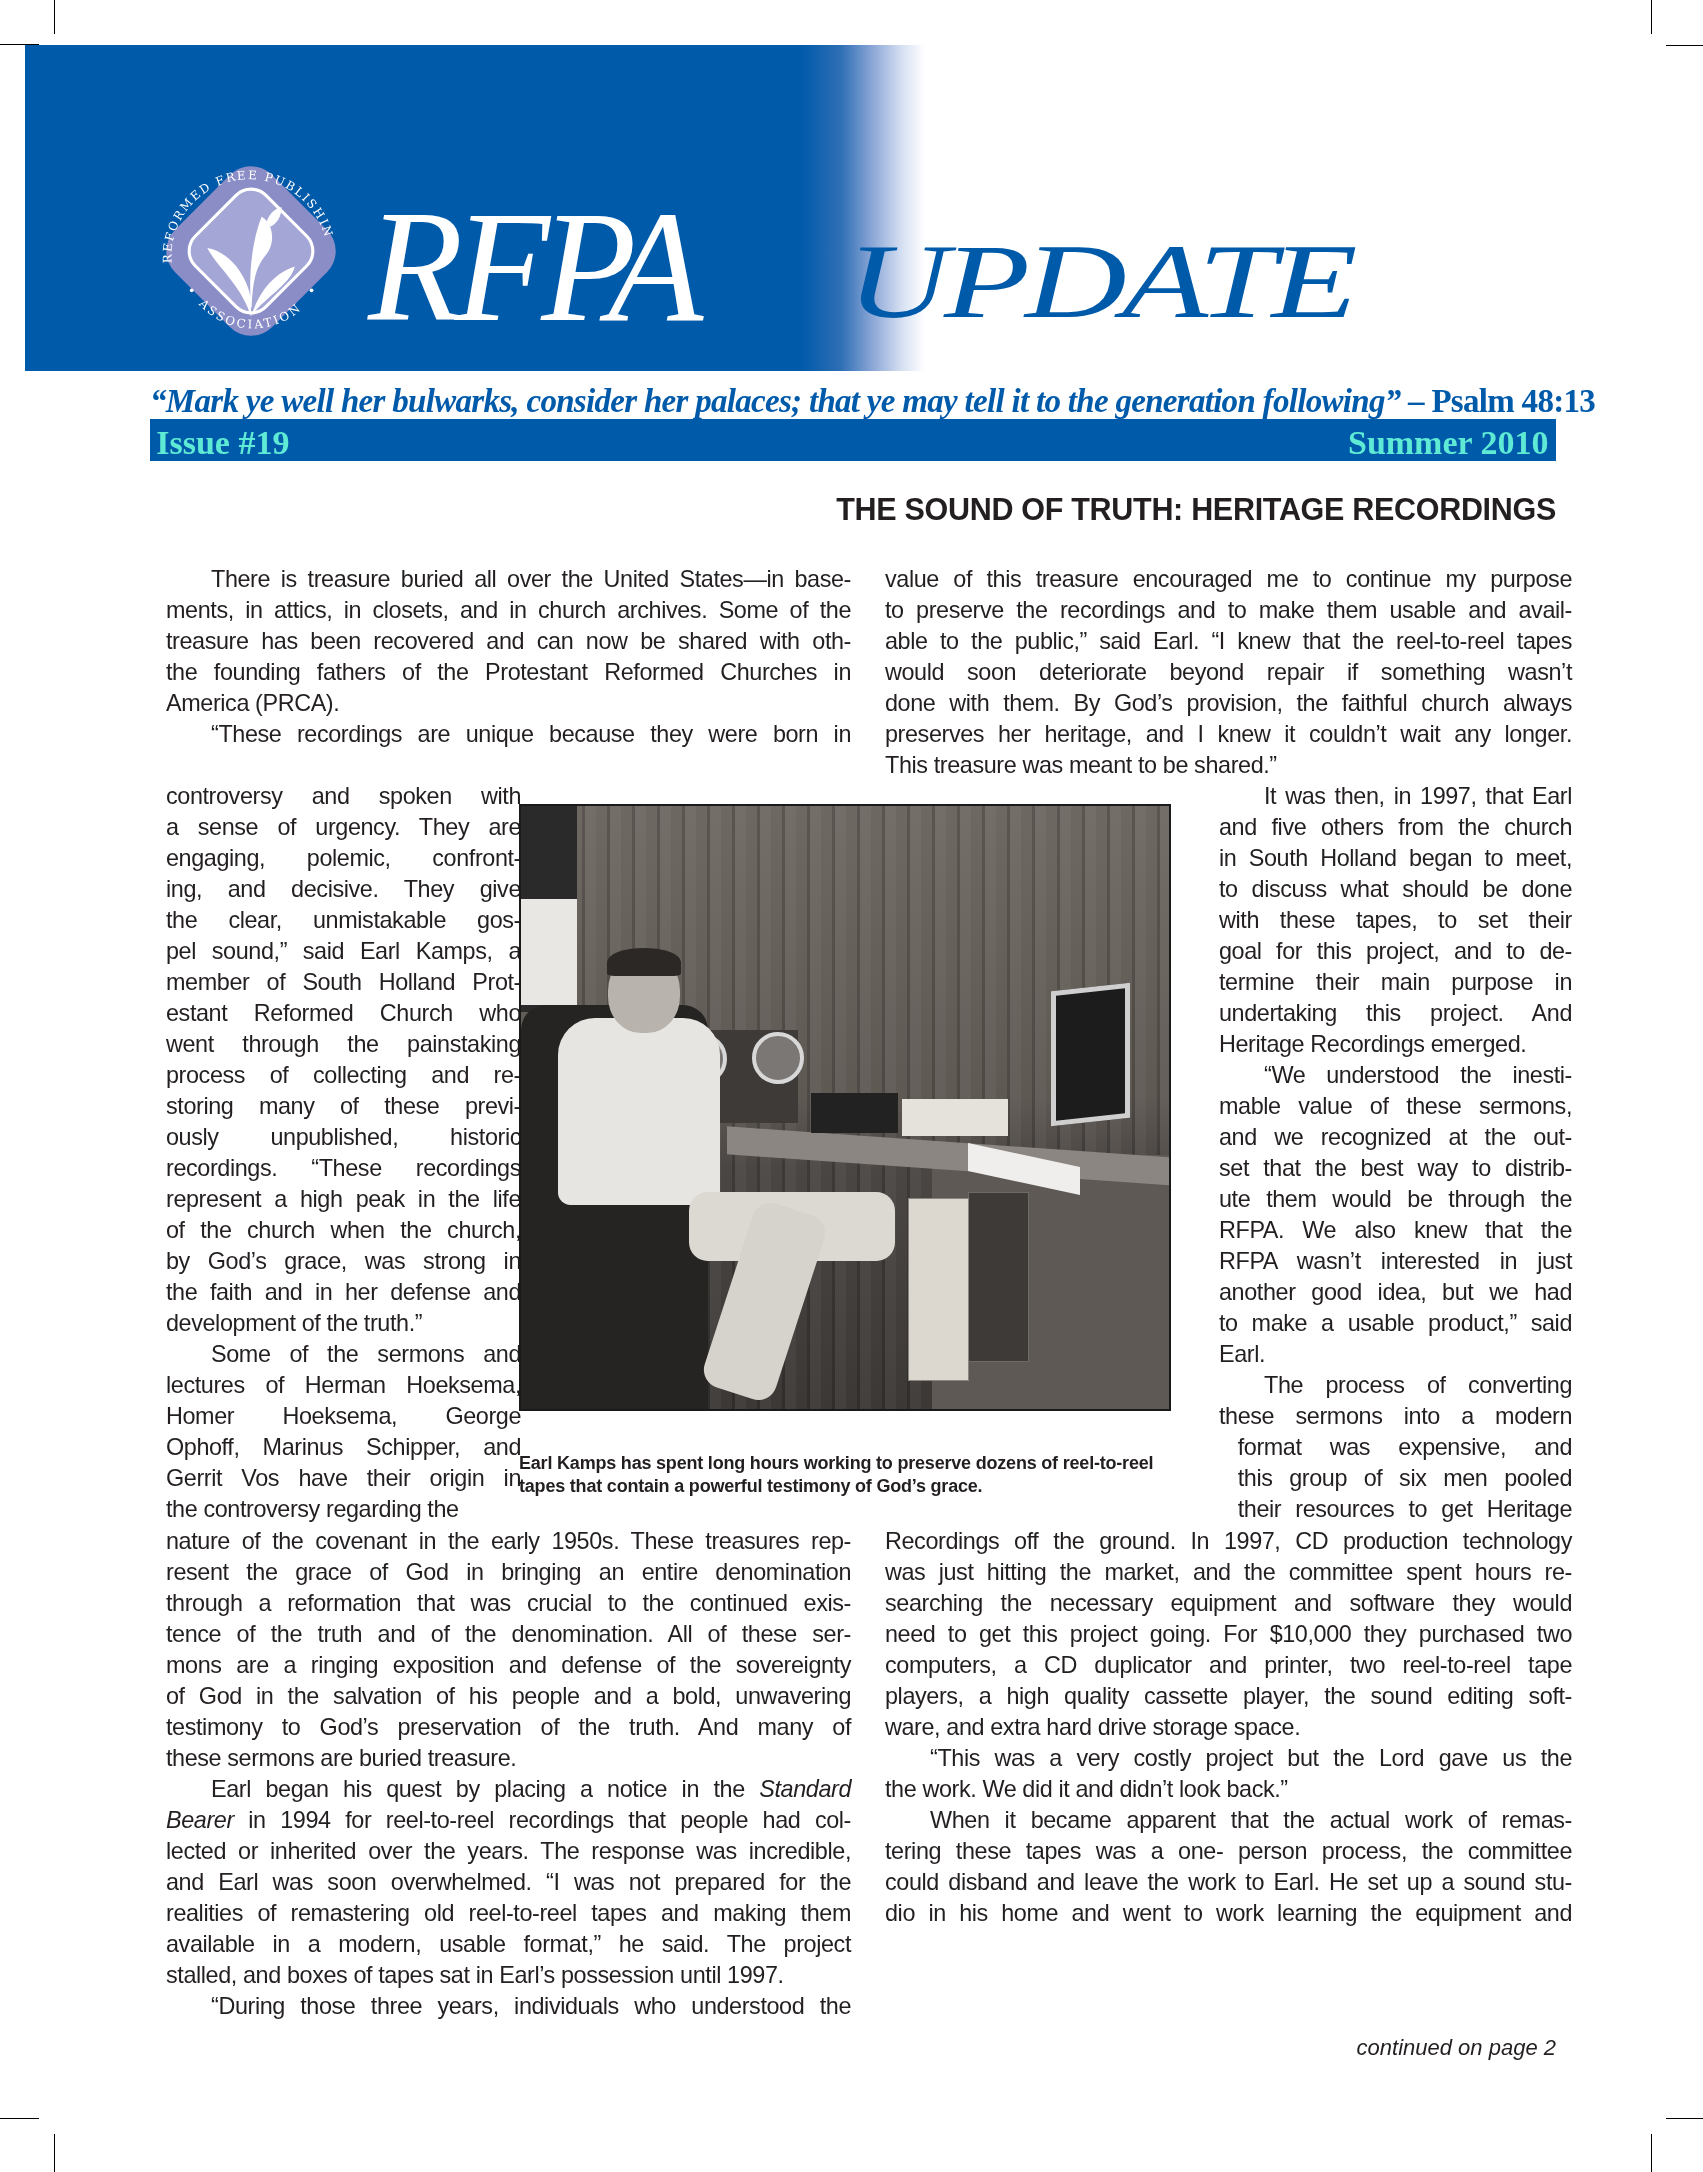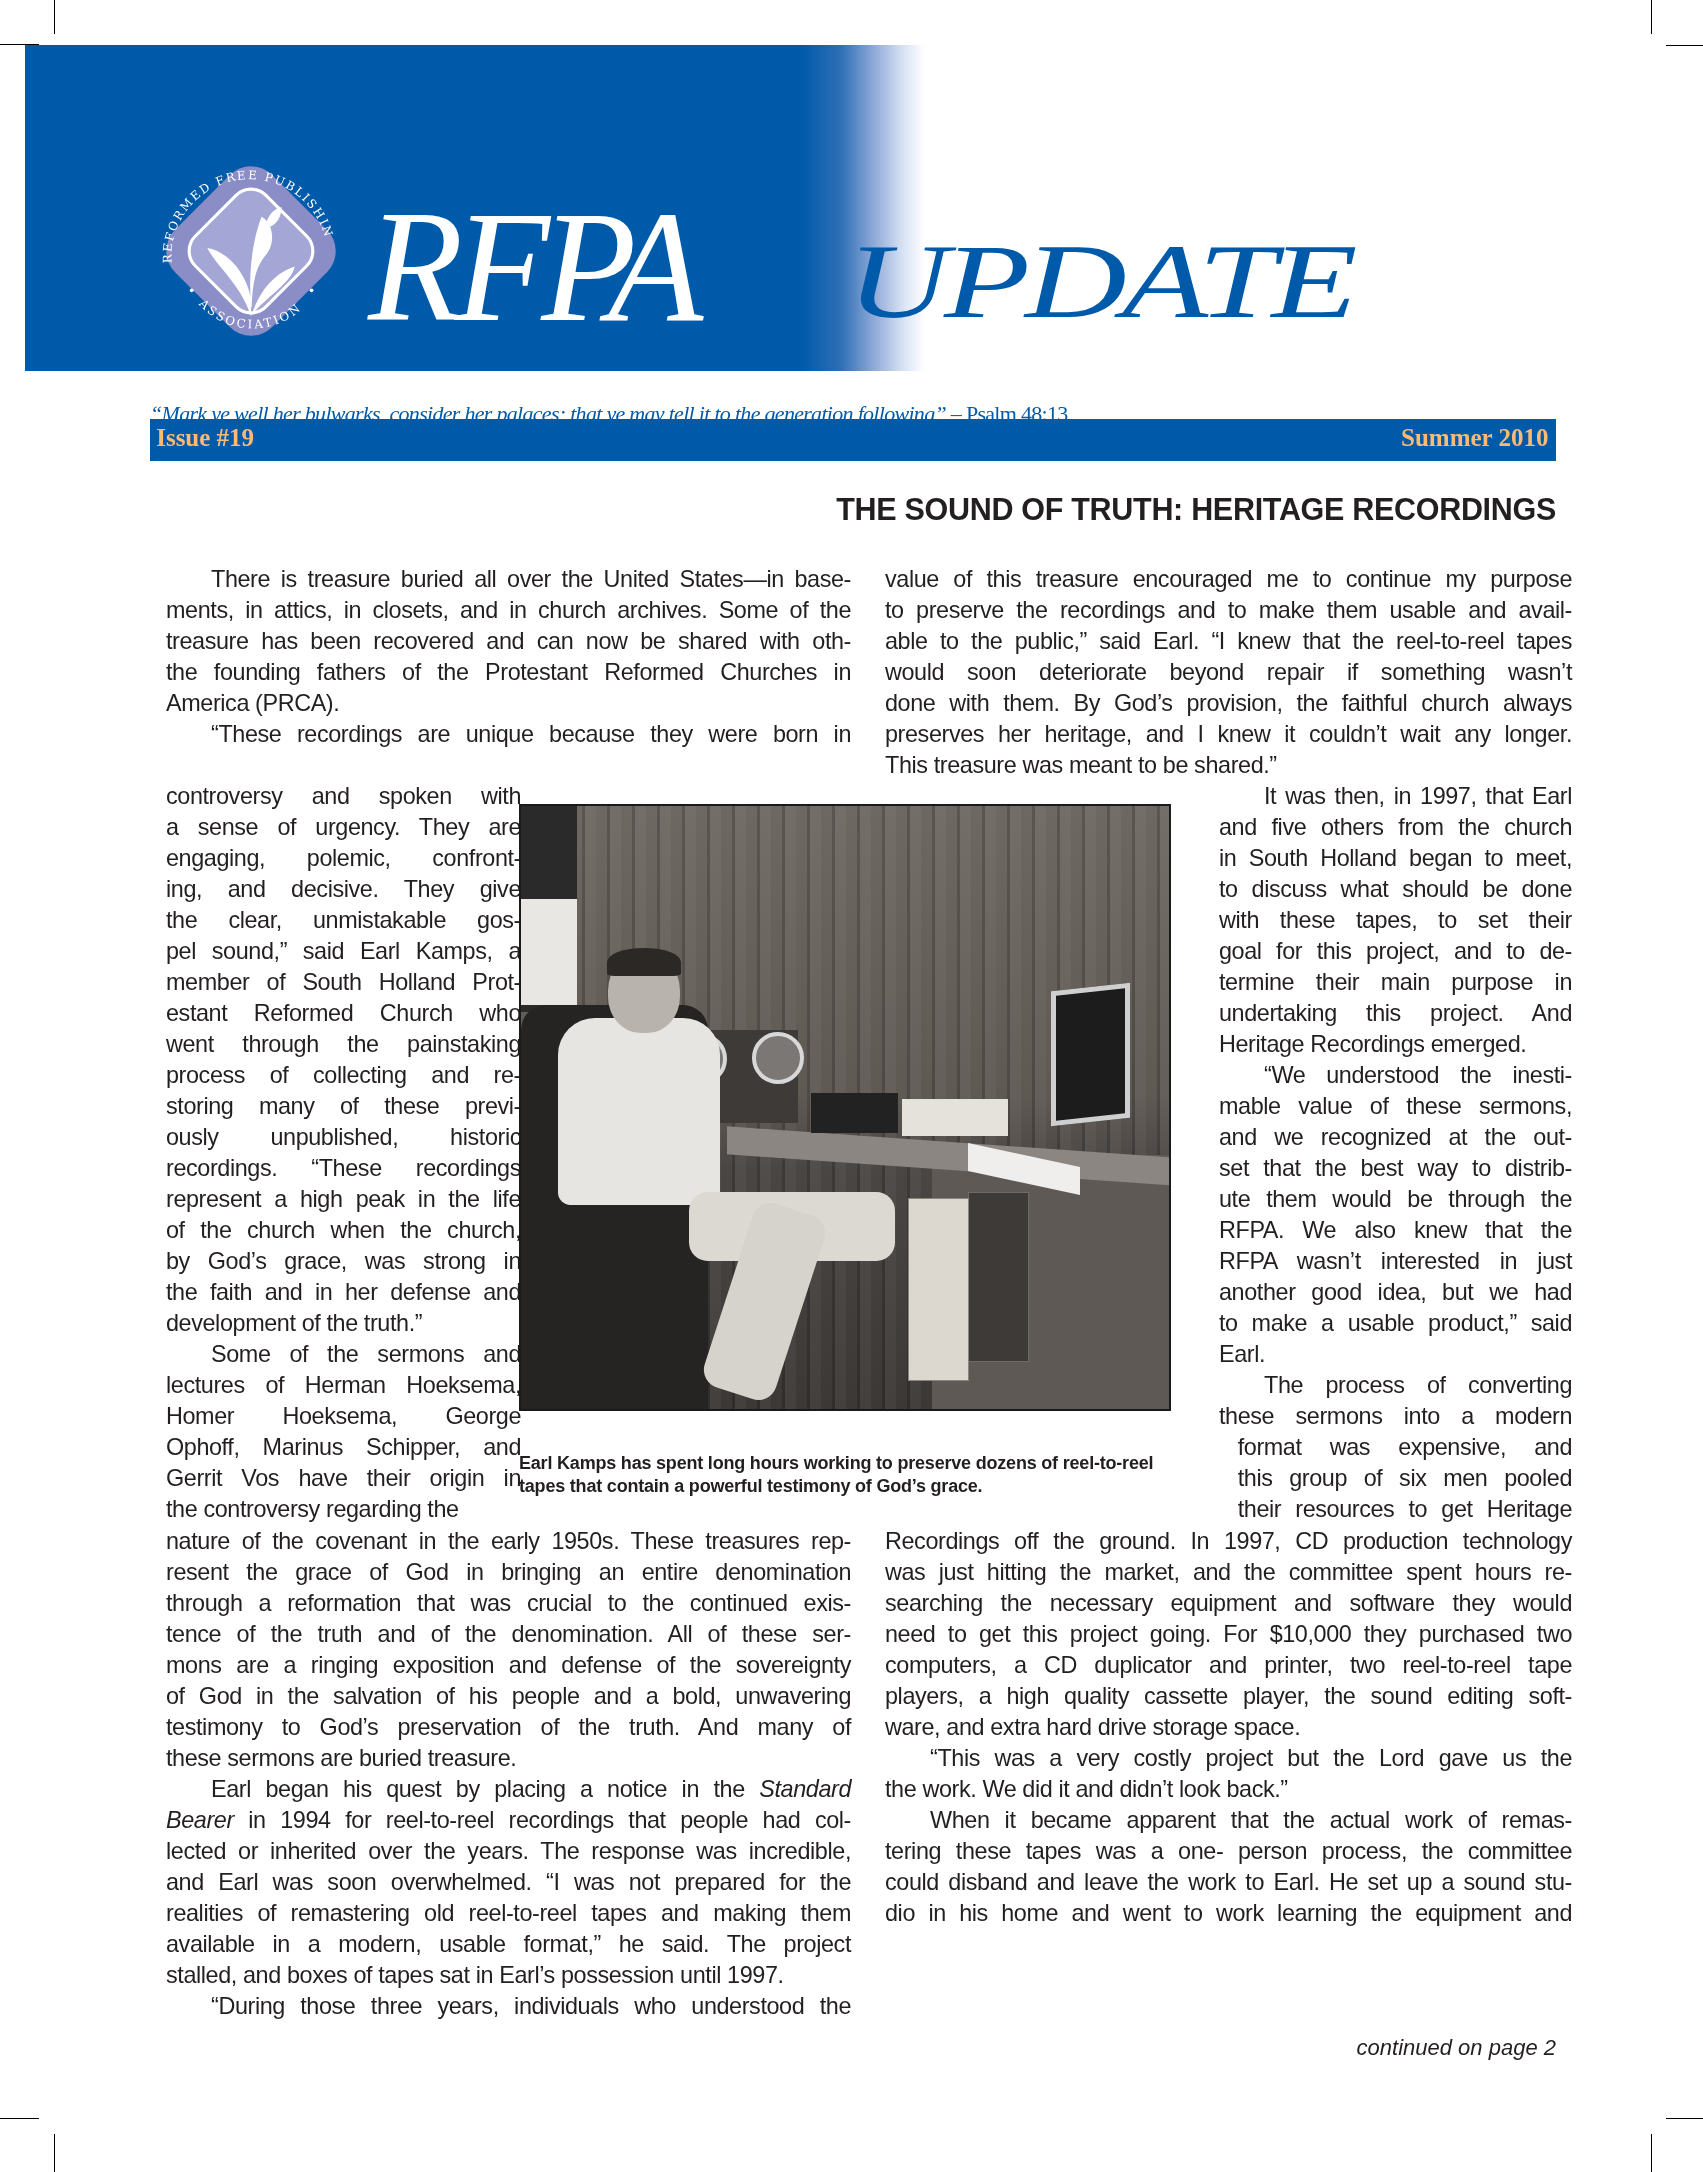--- a/index.html
+++ b/index.html
@@ -6,25 +6,25 @@
   body { width: 1704px; height: 2172px; position: relative; overflow: hidden;
          font-family: "Liberation Sans", "DejaVu Sans", sans-serif; color: #231f20; }
   .crop { position: absolute; background: #000; }
   .banner { position: absolute; left: 25px; top: 45px; width: 1539px; height: 326px;
             background: linear-gradient(90deg, #005aaa 0px, #005aaa 776px, #2f6fb5 816px, #8aa6d6 847px, #d9e2f3 878px, #ffffff 900px, #ffffff 100%); }
   .logo { position: absolute; left: 148px; top: 148px; width: 206px; height: 206px; }
   .rfpa { position: absolute; left: 368px; top: 187px; font-family: "Liberation Serif", "DejaVu Serif", serif;
           font-style: italic; font-size: 159px; line-height: 1; color: #ffffff; letter-spacing: -8.7px; transform: scaleX(0.98); transform-origin: left top; }
   .update { position: absolute; left: 847px; top: 229px; font-family: "Liberation Serif", "DejaVu Serif", serif;
             font-style: italic; font-size: 106px; line-height: 1; color: #005aaa; letter-spacing: -3.7px; transform: scaleX(1.33); transform-origin: left top; }
-  .tagline { position: absolute; left: 150px; top: 401px; width: 1407px; font-family: "Liberation Serif", "DejaVu Serif", serif;
-             font-size: 22px; color: #005aaa; white-space: nowrap; font-weight: normal; letter-spacing: -0.7px; }
+  .tagline { position: absolute; left: 150px; top: 383px; width: 1407px; font-family: "Liberation Serif", "DejaVu Serif", serif;
+             font-size: 33px; color: #005aaa; white-space: nowrap; font-weight: bold; letter-spacing: -0.7px; }
   .tagline .quote { font-style: italic; }
   .issue-bar { position: absolute; left: 150px; top: 419px; width: 1406px; height: 42px; background: #005aaa;
-               color: #fdba74; font-family: "Liberation Serif", "DejaVu Serif", serif; font-weight: bold; font-size: 25px; }
+               color: #5eead4; font-family: "Liberation Serif", "DejaVu Serif", serif; font-weight: bold; font-size: 34px; }
   .issue-bar .left { position: absolute; left: 6.2px; top: 5px; }
   .issue-bar .right { position: absolute; right: 7.5px; top: 5px; }
   .heading { position: absolute; left: 150px; width: 1406px; top: 492px; text-align: right; font-weight: bold;
              font-size: 30.5px; letter-spacing: -0.3px; color: #231f20; }
   .para { position: absolute; font-size: 23.4px; line-height: 31px; text-align: justify; letter-spacing: -0.4px; margin: 16px; }
   .para .ln { display: block; text-align-last: justify; white-space: nowrap; height: 31px; }
   .para .ln.last { text-align-last: left; }
   .para .ln.ind { padding-left: 45px; }
   .col-left { left: 150px; width: 685px; }
   .col-right { left: 869px; width: 687px; }

